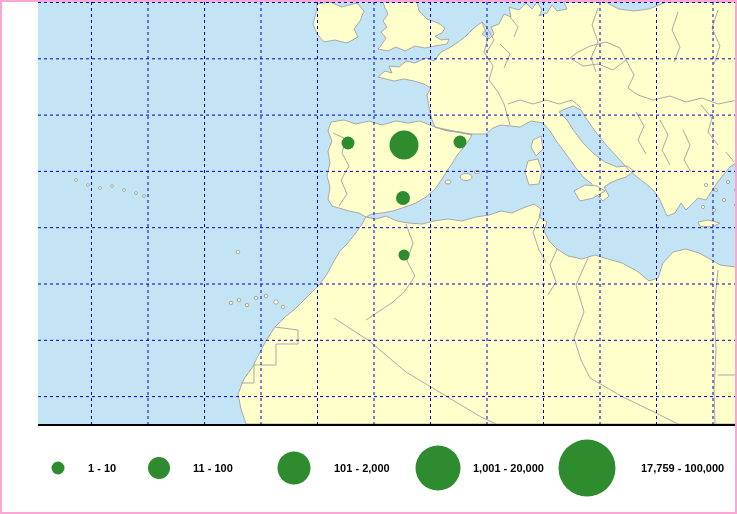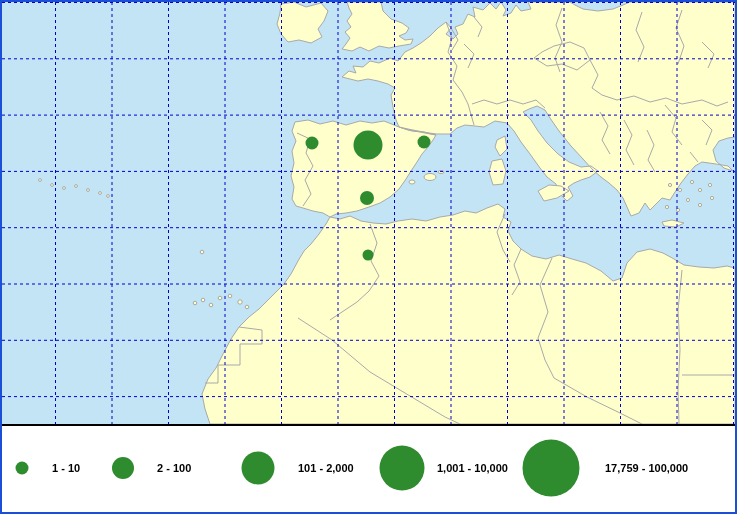--- a/index.html
+++ b/index.html
@@ -1,19 +1,20 @@
 <!DOCTYPE html>
 <html><head>
 <meta charset="utf-8">
 <style>
   html,body{margin:0;padding:0;background:#888;}
   #frame{
     position:relative;width:737px;height:514px;box-sizing:border-box;
-    border:2px solid #1d4ed8;background:#fff;overflow:hidden;
+    border:2px solid #f9a8d4;background:#fff;overflow:hidden;
     font-family:"Liberation Sans", sans-serif;
+    padding-left:36px;
   }
   #map-area{position:relative;width:733px;height:422px;overflow:hidden;}
   #map-svg{display:block;}
   #legend-area{
     position:relative;width:733px;height:86px;box-sizing:border-box;
     border-top:2px solid #000;background:#fff;
   }
   .legend-circle{
     position:absolute;border-radius:50%;
     transform:translate(-50%,-50%);
@@ -132,21 +133,21 @@
           <circle cx="365" cy="196" r="7" fill="#2E8B2E"></circle>
           <circle cx="366" cy="253" r="5.5" fill="#2E8B2E"></circle>
         </g>
     </svg>
   </div>
 
   <div id="legend-area" style="background: rgb(255, 255, 255);">
       <span class="legend-circle" style="left: 20px; top: 42px; width: 13px; height: 13px; background: rgb(46, 139, 46);"></span>
       <span class="legend-label" style="left: 50px; top: 42px;">1 - 10</span>
       <span class="legend-circle" style="left: 121px; top: 42px; width: 22px; height: 22px; background: rgb(46, 139, 46);"></span>
-      <span class="legend-label" style="left: 155px; top: 42px;">2 - 100</span>
+      <span class="legend-label" style="left: 155px; top: 42px;">11 - 100</span>
       <span class="legend-circle" style="left: 256px; top: 42px; width: 33px; height: 33px; background: rgb(46, 139, 46);"></span>
       <span class="legend-label" style="left: 296px; top: 42px;">101 - 2,000</span>
       <span class="legend-circle" style="left: 400px; top: 42px; width: 45px; height: 45px; background: rgb(46, 139, 46);"></span>
-      <span class="legend-label" style="left: 435px; top: 42px;">1,001 - 10,000</span>
+      <span class="legend-label" style="left: 435px; top: 42px;">1,001 - 20,000</span>
       <span class="legend-circle" style="left: 549px; top: 42px; width: 57px; height: 57px; background: rgb(46, 139, 46);"></span>
       <span class="legend-label" style="left: 603px; top: 42px;">17,759 - 100,000</span>
     </div>
 </div>
 
 </body></html>

